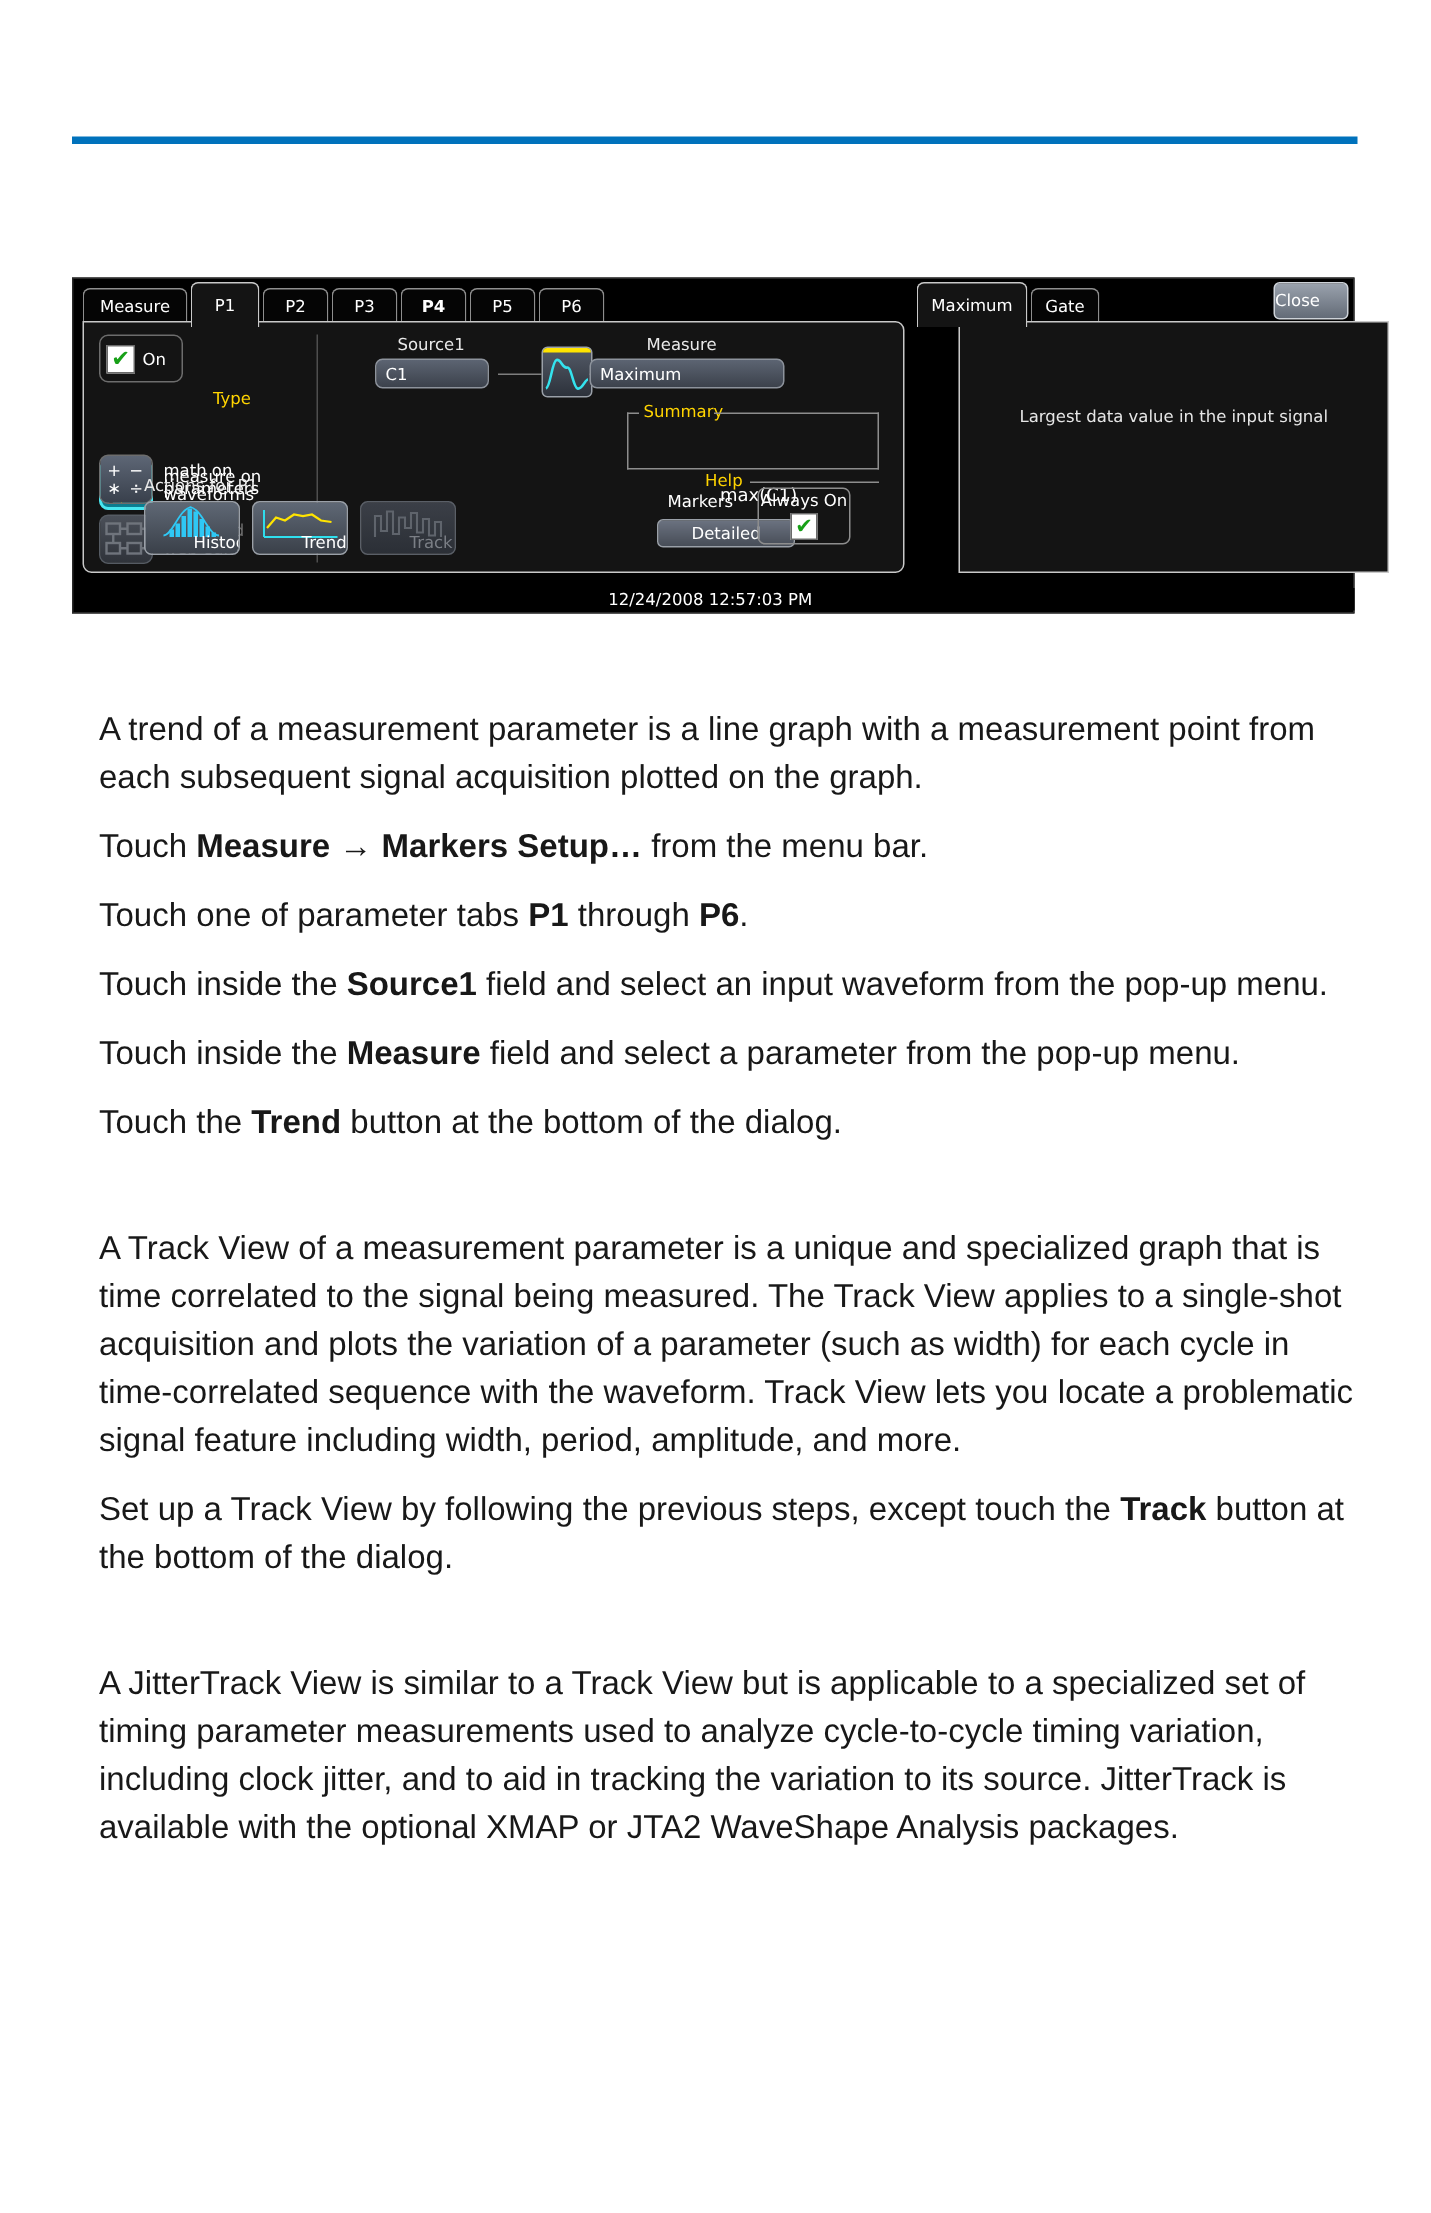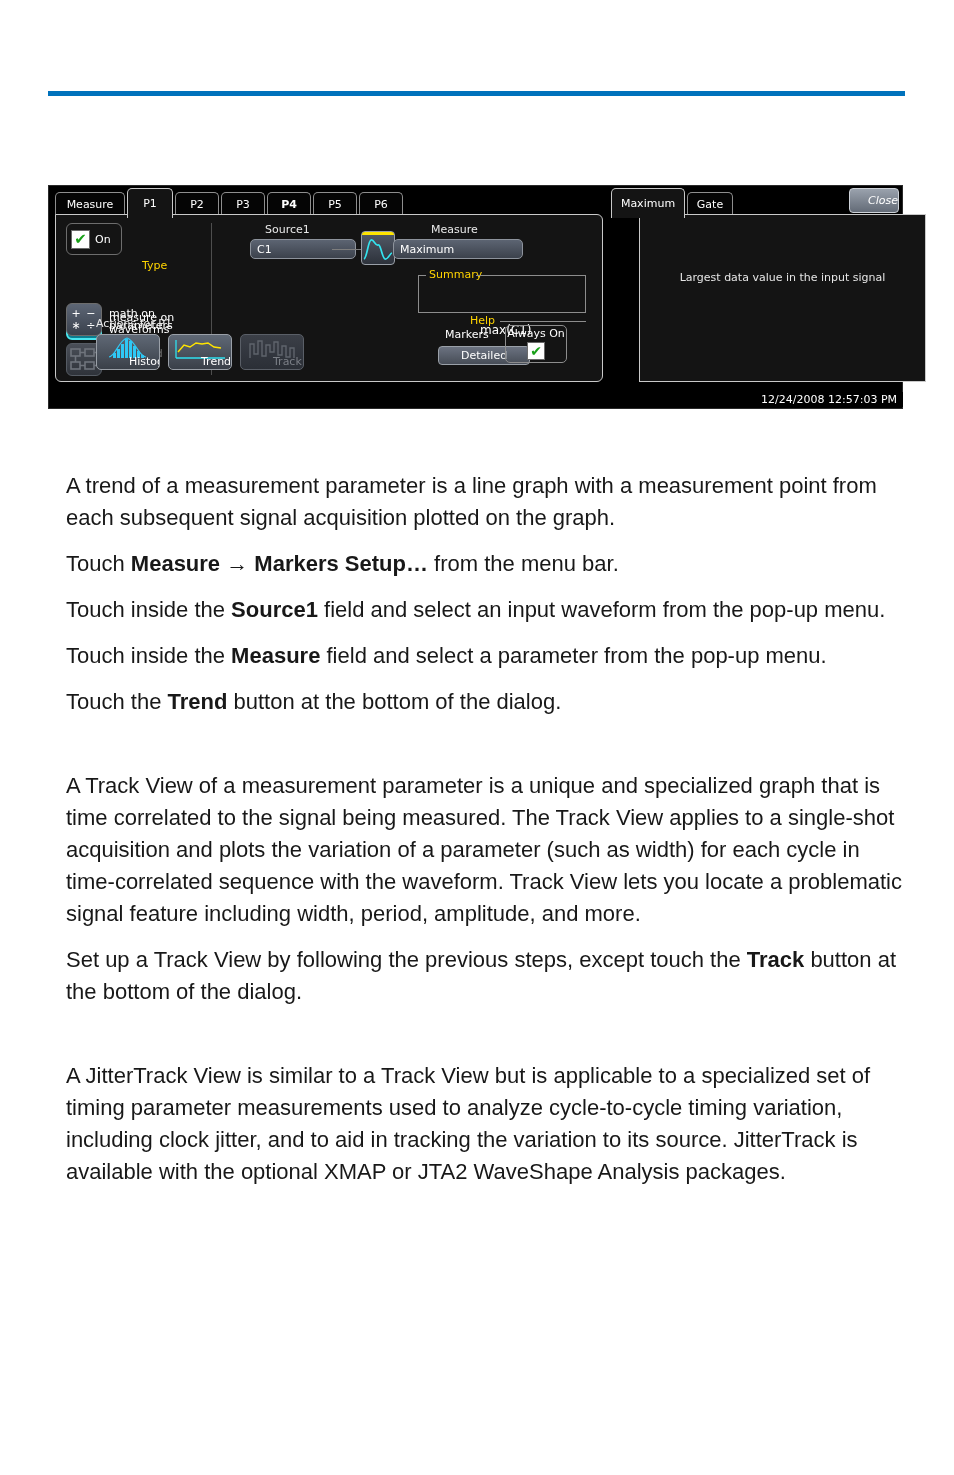--- a/index.html
+++ b/index.html
@@ -161,34 +161,33 @@
     width:16px;height:16px;margin:0 auto;background:#ffffff;border:1px solid #6a6a6a;
     display:flex;align-items:center;justify-content:center;
     color:#18a018;font-size:14px;font-weight:bold;line-height:1;
   }
 
   .closebtn{
     position:absolute;right:3px;top:2px;width:50px;height:25px;
     background:linear-gradient(#9aa2ad,#636b77);
     border:1px solid #cdd2d8;border-radius:4px;
     color:#ffffff;font-size:11px;
-    display:flex;align-items:center;justify-content:flex-end;
-    box-sizing:border-box;
-    font-style:italic;
+    display:flex;align-items:center;justify-content:flex-start;
+    box-sizing:border-box;
   }
 
   .desc{
     position:absolute;left:0;top:56px;width:100%;text-align:center;
     color:#e6e6e6;font-size:11px;
   }
 
   .statusbar{
     position:absolute;left:1px;bottom:1px;width:853px;height:15px;
     background:#000000;color:#ffffff;font-size:11px;
-    display:flex;align-items:center;justify-content:flex-end;
+    display:flex;align-items:center;justify-content:center;
     padding-right:6px;box-sizing:border-box;
   }
 
   
   .body{
     position:absolute;left:48px;top:470px;width:860px;
     color:#181818;
   }
   .para{
     font-size:22px;line-height:32px;margin:0 0 14px 18px;
@@ -291,21 +290,21 @@
       </span>
       <span class="tlabel dim">
         <span>advanced</span><br>
         <span>web edit</span>
       </span>
     </div>
 
     <div class="vdiv"></div>
 
     <div class="cap" style="left:209px;top:8px;">Source1</div>
-    <div class="field" style="left:194px;top:24px;width:106px;">
+    <div class="field" style="left:194px;top:24px;width:76px;">
       <span>C1</span>
     </div>
 
     <div class="wire" style="left:276px;top:34px;width:29px;"></div>
 
     <div class="wvicon" style="left:305px;top:16px;">
       <svg width="32" height="32" viewBox="0 0 32 32">
         <rect x="0" y="0" width="32" height="3" fill="#ffe400"></rect>
         <path d="M2 27 C5 26, 6 9, 9 8 C12 7, 13 14, 16 13 C19 12, 20 26, 23 27 C26 28, 28 21, 30 21" stroke="#34e3ee" stroke-width="1.7" fill="none"></path>
       </svg>
@@ -385,20 +384,21 @@
     <span>12/24/2008 12:57:03 PM</span>
   </div>
 </div>
 
 <div class="body">
 
   <p class="para"><span>A trend of a measurement parameter is a line graph with a measurement point from each subsequent signal acquisition plotted on the graph.</span></p>
 
   <p class="para"><span>Touch </span><b>Measure</b><span> </span><b>→</b><span> </span><b>Markers Setup…</b><span> from the menu bar.</span></p>
 
+  <p class="para"><span>Touch one of parameter tabs </span><b>P1</b><span> through </span><b>P6</b><span>.</span></p>
 
   <p class="para"><span>Touch inside the </span><b>Source1</b><span> field and select an input waveform from the pop-up menu.</span></p>
 
   <p class="para"><span>Touch inside the </span><b>Measure</b><span> field and select a parameter from the pop-up menu.</span></p>
 
   <p class="para"><span>Touch the </span><b>Trend</b><span> button at the bottom of the dialog.</span></p>
 
   <p class="para gap-before"><span>A Track View of a measurement parameter is a unique and specialized graph that is time correlated to the signal being measured. The Track View applies to a single-shot acquisition and plots the variation of a parameter (such as width) for each cycle in time-correlated sequence with the waveform. Track View lets you locate a problematic signal feature including width, period, amplitude, and more.</span></p>
 
   <p class="para"><span>Set up a Track View by following the previous steps, except touch the </span><b>Track</b><span> button at the bottom of the dialog.</span></p>

